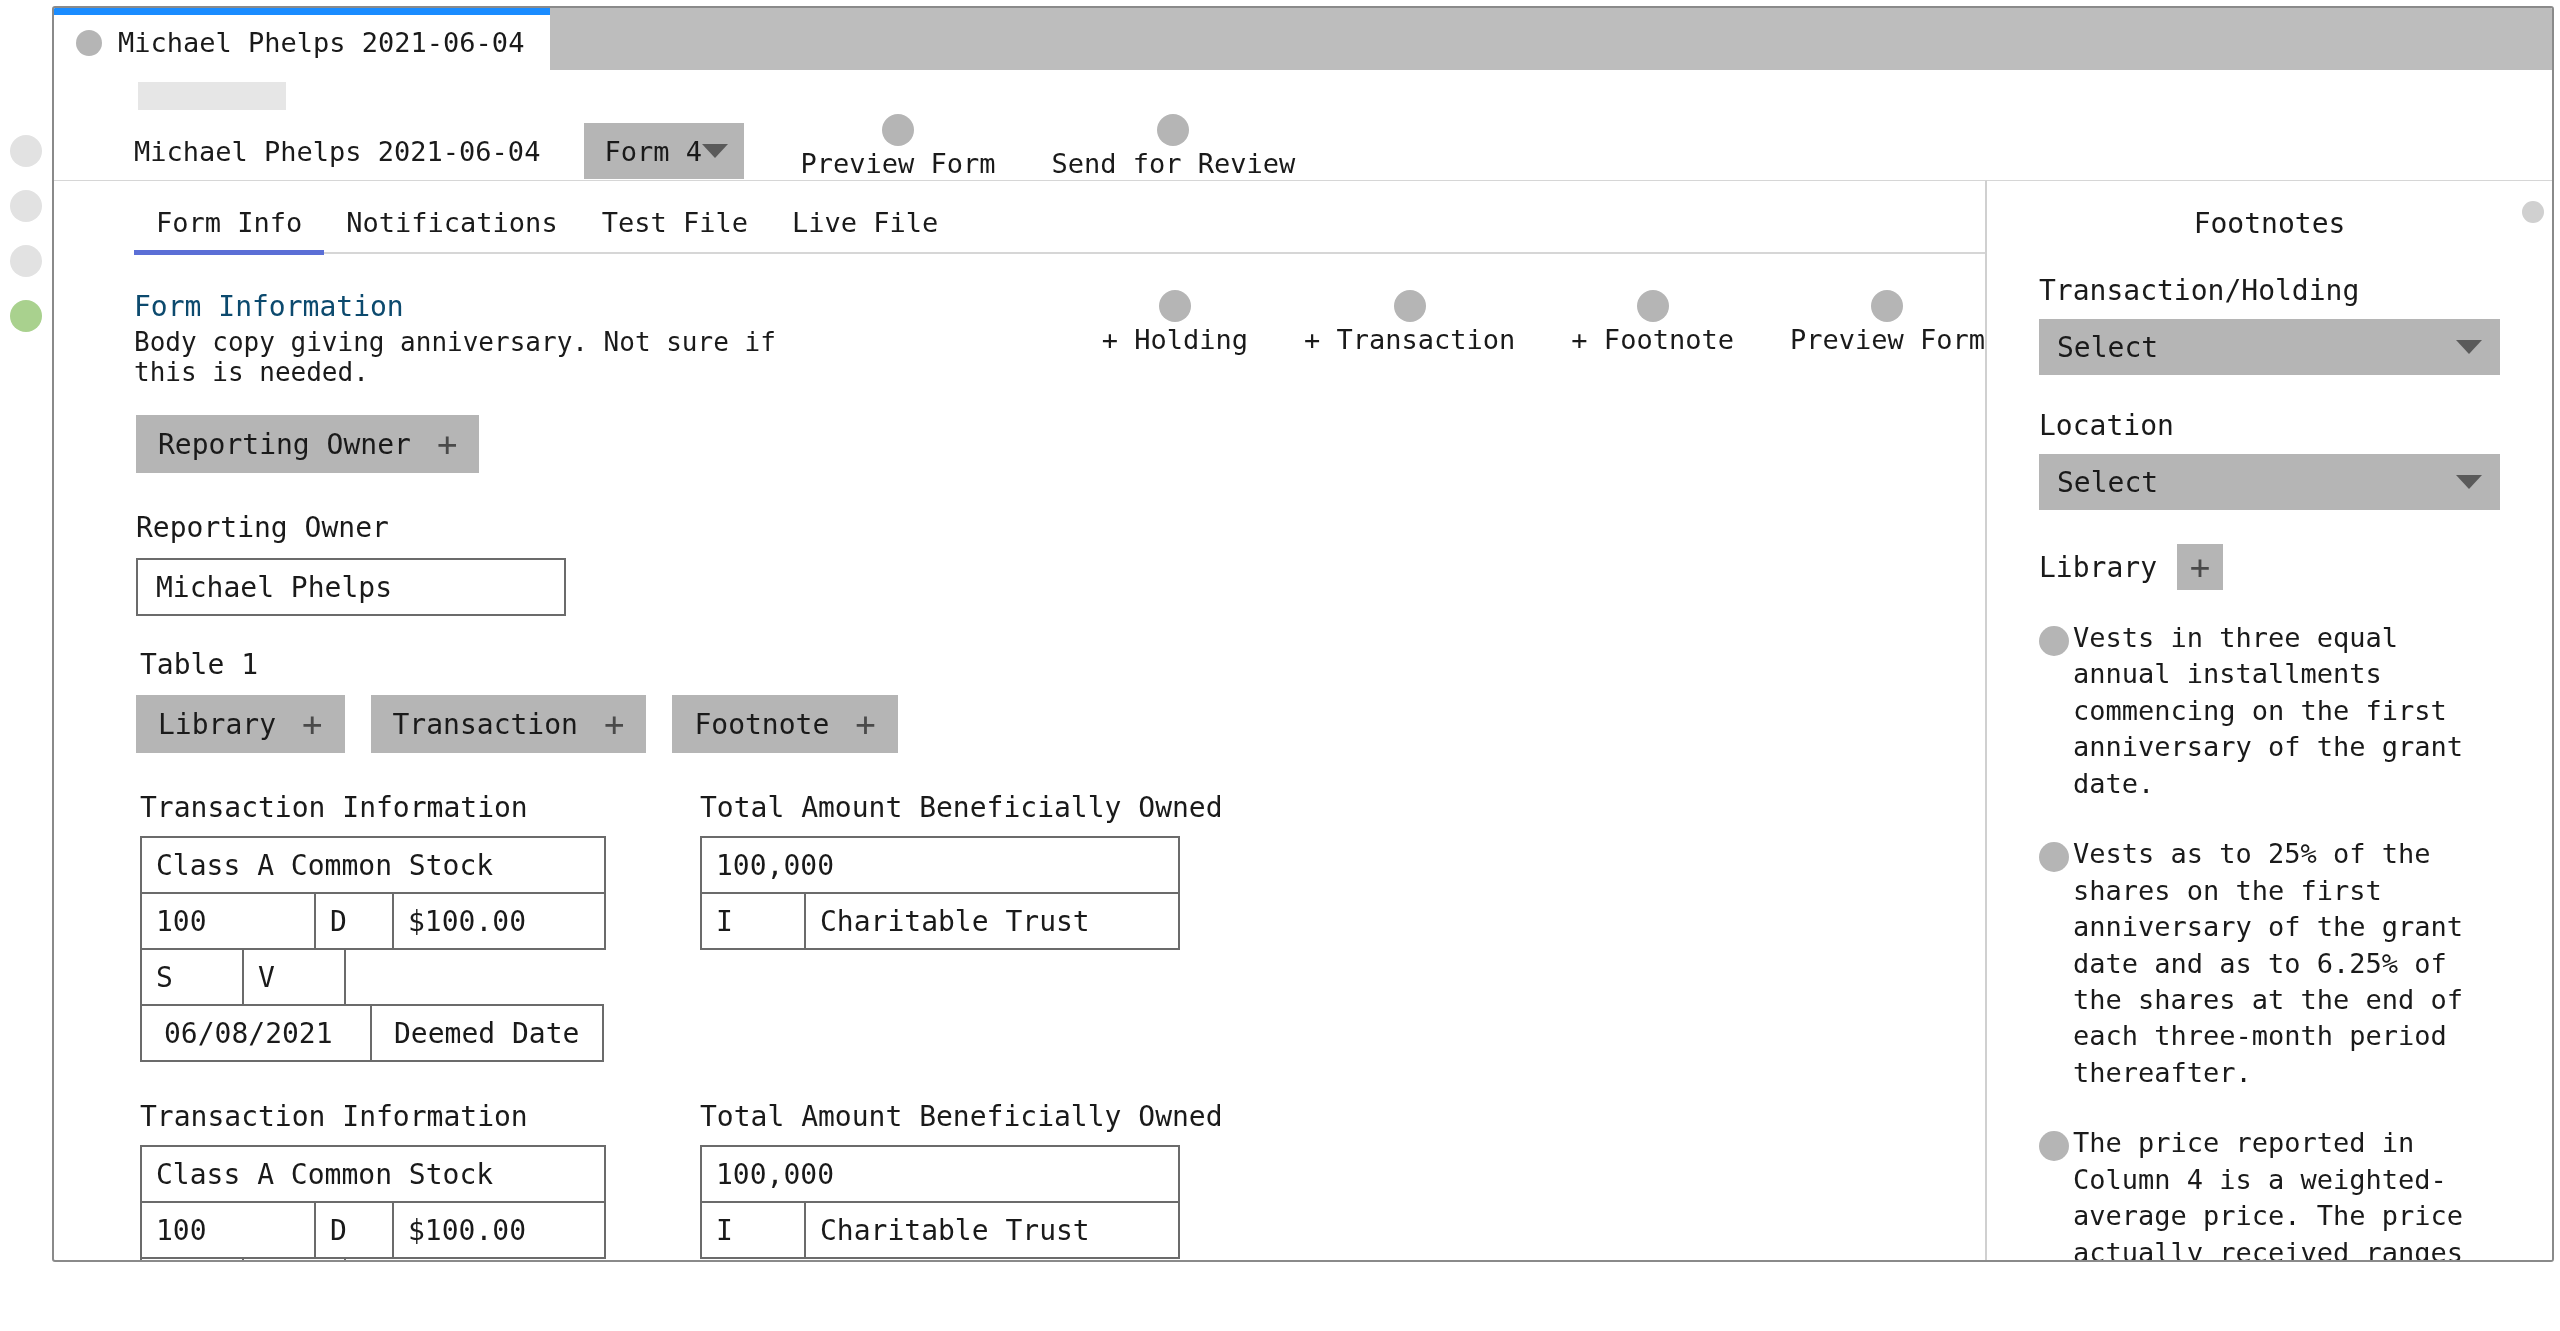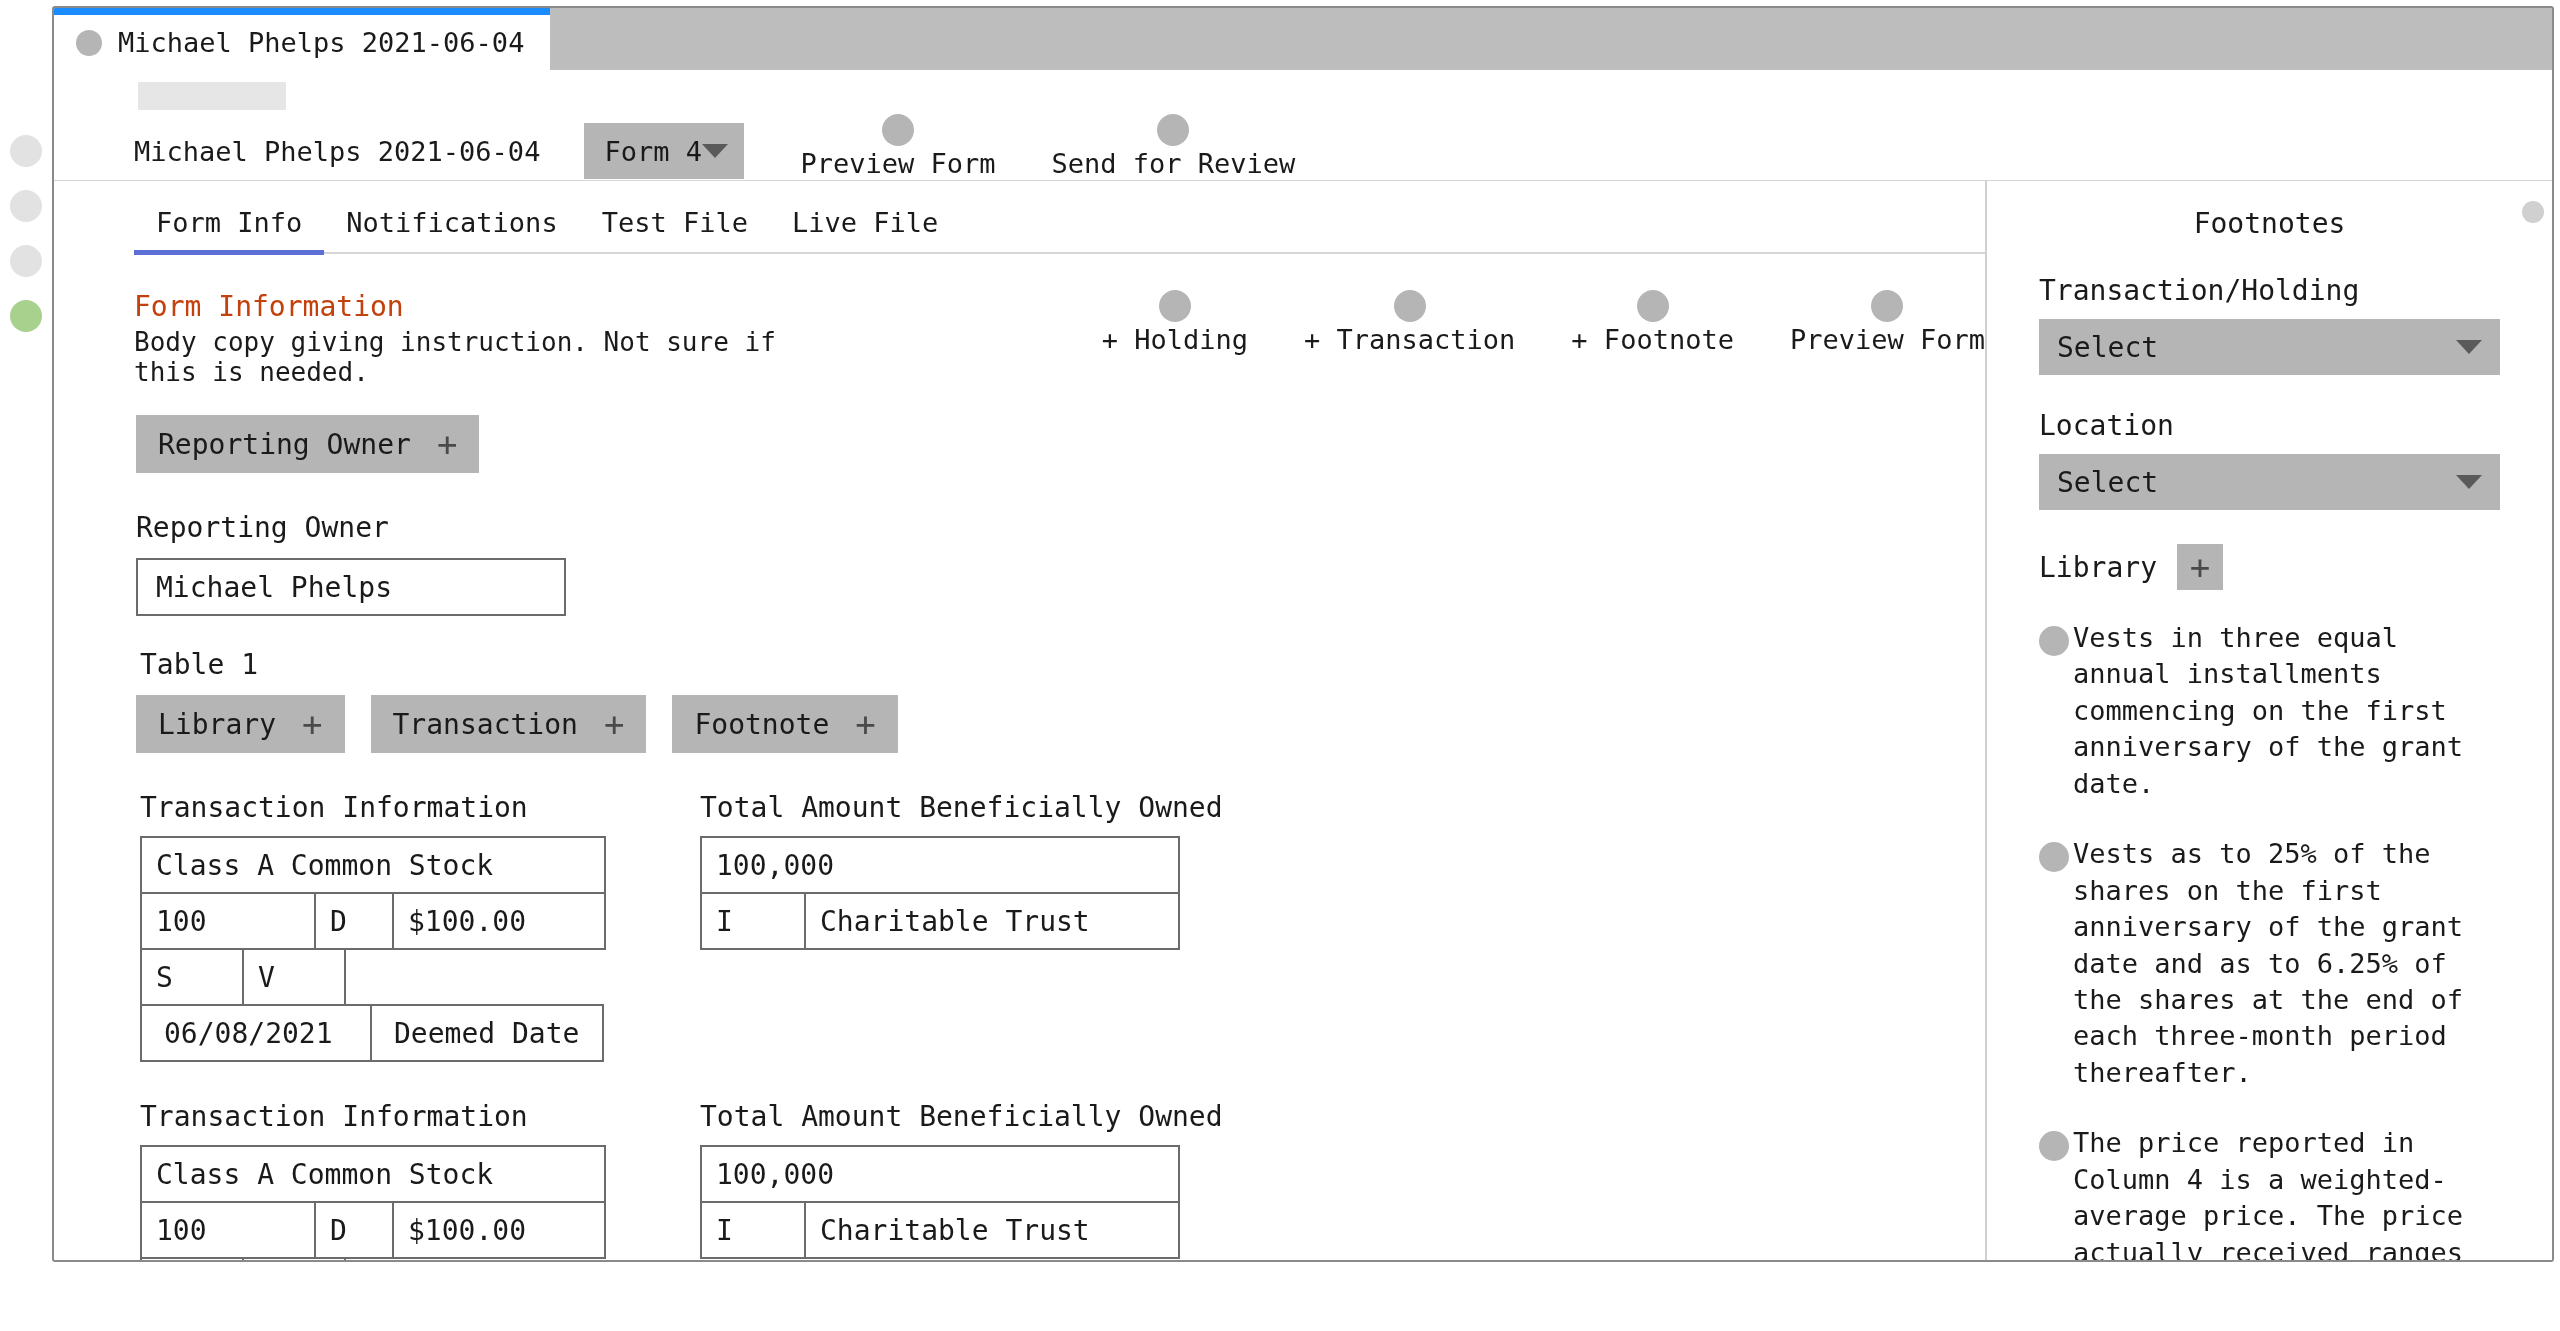--- a/index.html
+++ b/index.html
@@ -151,21 +151,21 @@
     white-space: nowrap;
   }
   .subtab.active { border-bottom-color: #5b6fd6; }
 
   
   .form-head {
     display: flex; align-items: flex-start;
     margin: 36px 0 0 80px;
   }
   .form-head-text h2 {
-    margin: 0 0 4px 0; font-size: 28px; font-weight: normal; color: #c2410c;
+    margin: 0 0 4px 0; font-size: 28px; font-weight: normal; color: #0c4a6e;
   }
   .form-head-text p {
     margin: 0; font-size: 26px; color: #1a1a1a;
   }
   .head-actions {
     display: flex; align-items: flex-end; margin-left: 180px; padding-bottom: 2px;
   }
 
   
   .chip {
@@ -325,21 +325,21 @@
             <span>Test File</span>
           </div>
           <div class="subtab">
             <span>Live File</span>
           </div>
         </div>
 
         <div class="form-head">
           <div class="form-head-text">
             <h2>Form Information</h2>
-            <p>Body copy giving instruction. Not sure if this is needed.</p>
+            <p>Body copy giving anniversary. Not sure if this is needed.</p>
           </div>
           <div class="head-actions">
             <div class="icon-btn" style="margin-left:70px">
               <span class="circle"></span>
               <span class="lbl">+ Holding</span>
             </div>
             <div class="icon-btn">
               <span class="circle"></span>
               <span class="lbl">+ Transaction</span>
             </div>

